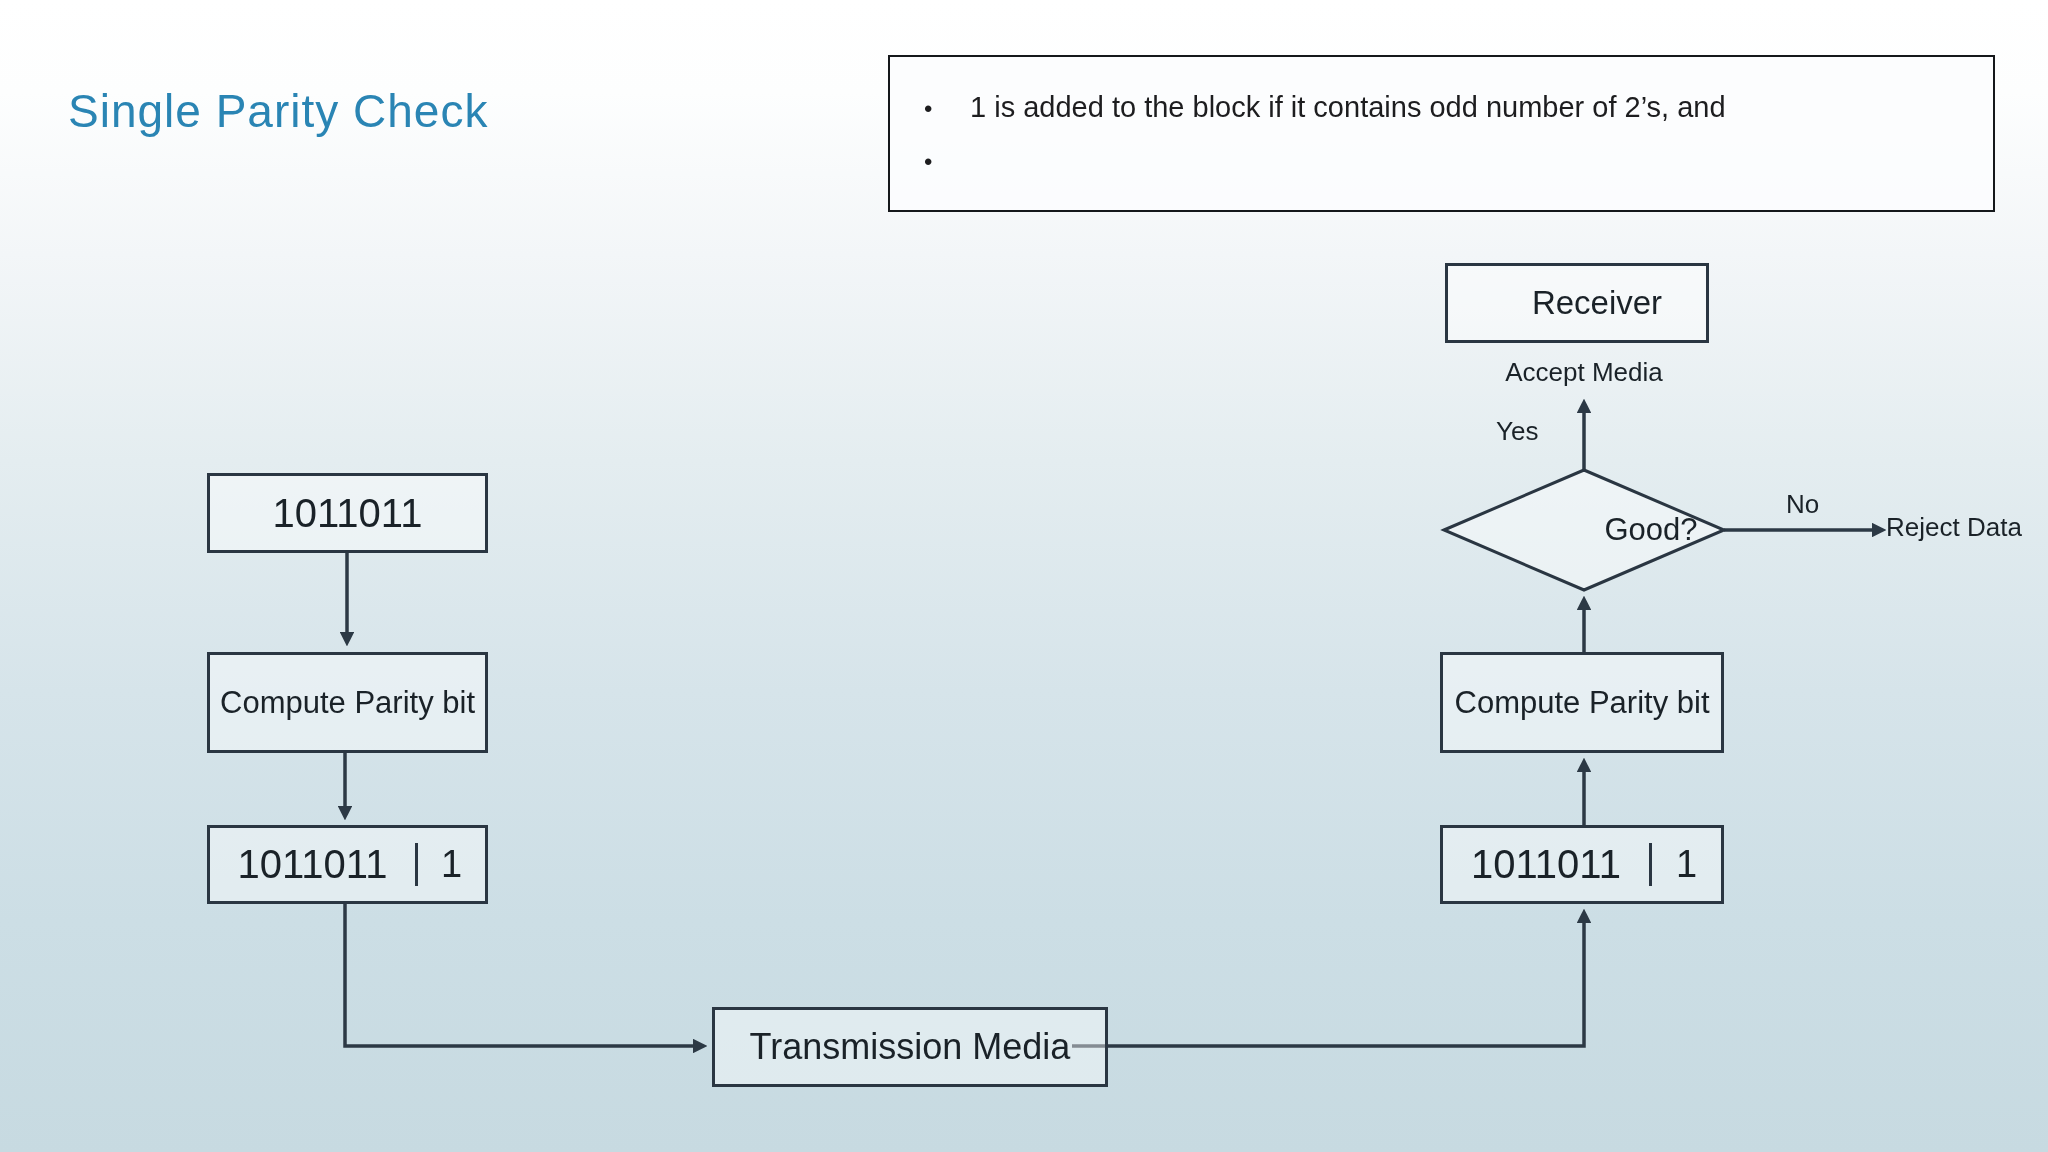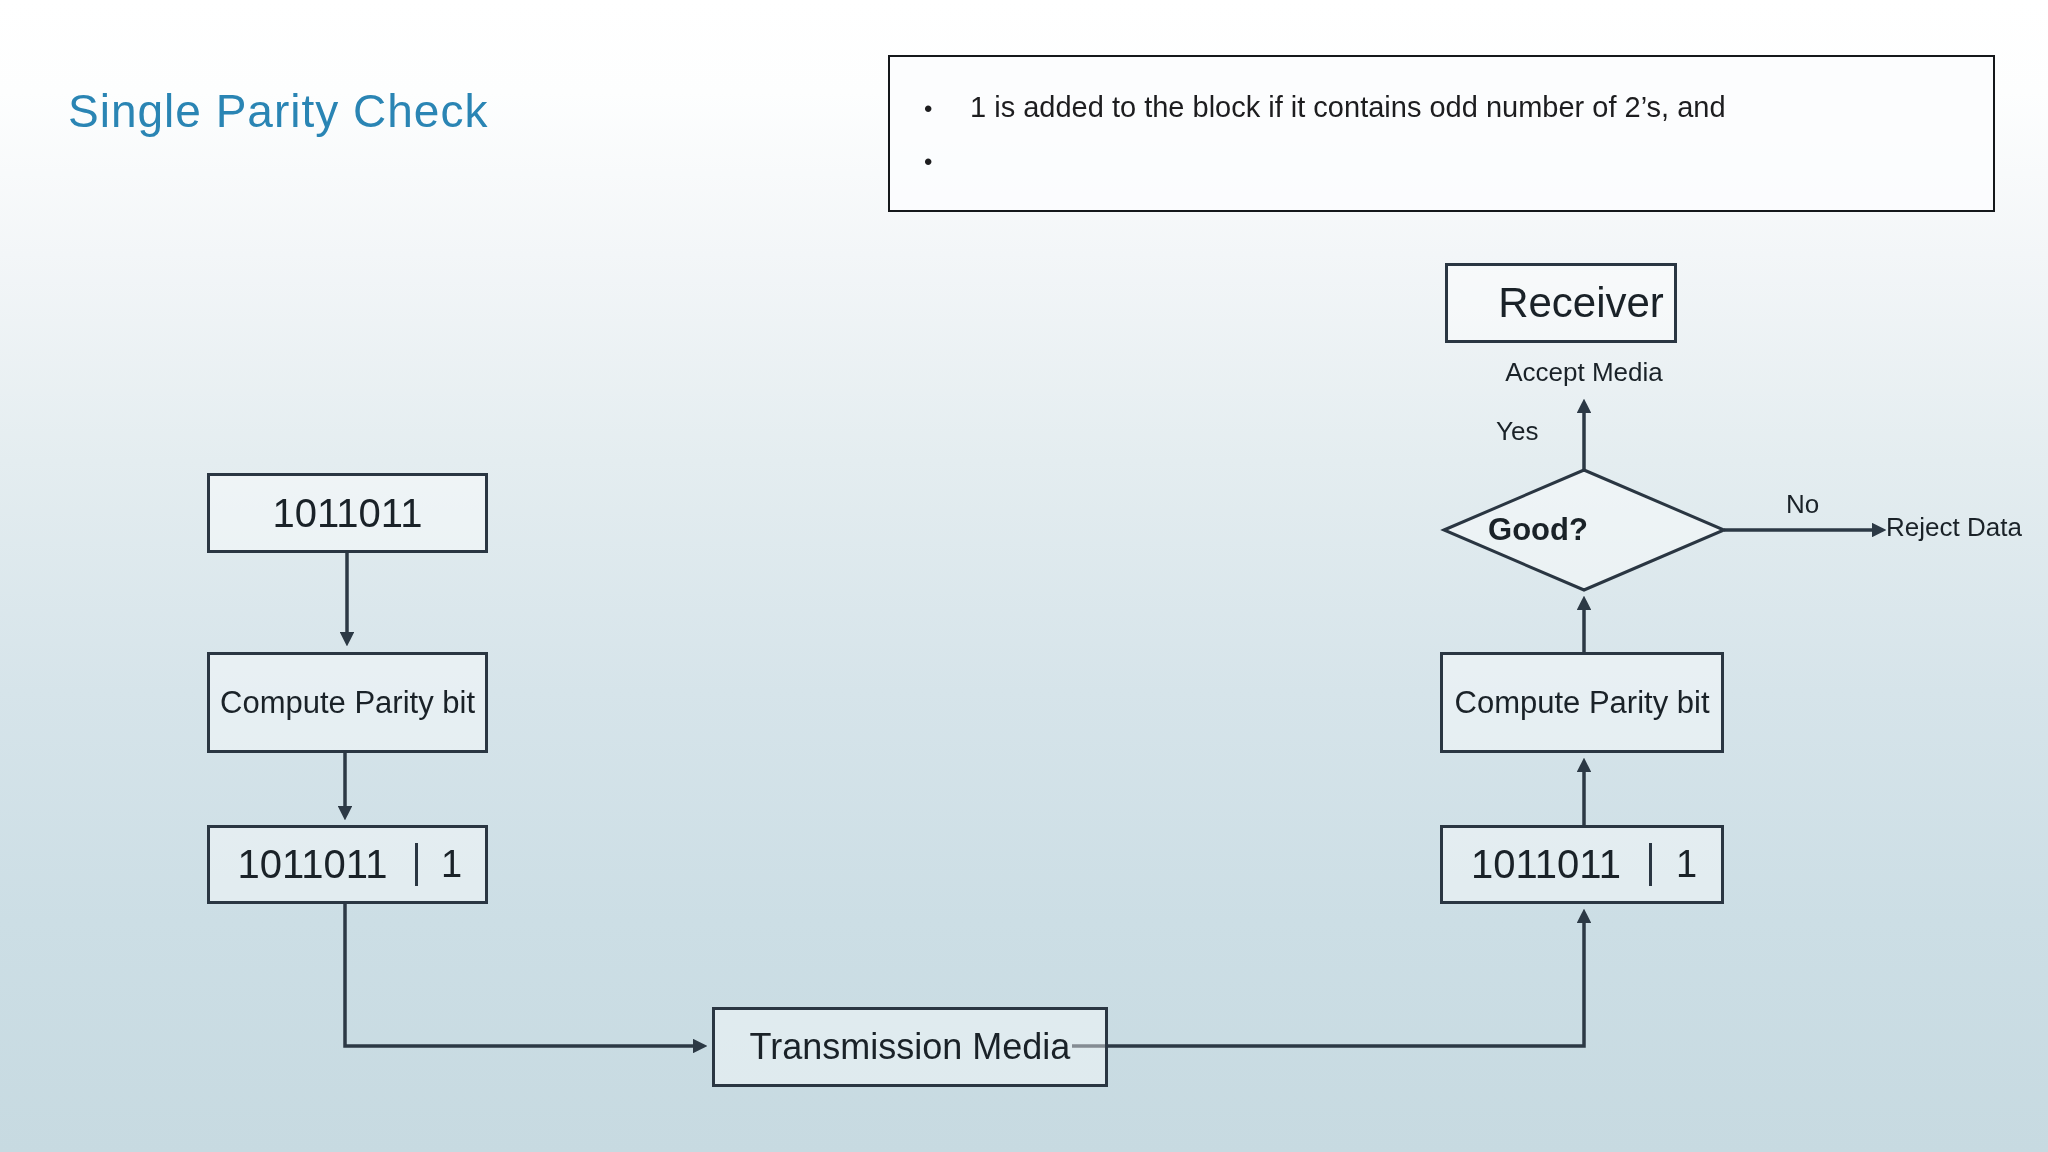--- a/index.html
+++ b/index.html
@@ -31,32 +31,32 @@
     display:flex;align-items:center;justify-content:center;
     white-space:nowrap;
   }
   .sender-box{left:205px;top:263px;width:285px;height:80px;font-size:33px;}
   .sender-data{left:207px;top:473px;width:281px;height:80px;font-size:40px;}
   .sender-compute{left:207px;top:652px;width:281px;height:101px;font-size:31px;}
   .split{padding:0;justify-content:stretch;}
   .split .cell-data{flex:1;display:flex;align-items:center;justify-content:center;font-size:40px;}
   .split .cell-parity{width:67px;border-left:3px solid #2a3642;display:flex;align-items:center;justify-content:center;font-size:38px;}
   .sender-split{left:207px;top:825px;width:281px;height:79px;}
-  .receiver-box{left:1445px;top:263px;width:232px;height:80px;font-size:42px;padding-left:40px;}
+  .receiver-box{left:1445px;top:263px;width:264px;height:80px;font-size:33px;padding-left:40px;}
   .receiver-compute{left:1440px;top:652px;width:284px;height:101px;font-size:31px;}
   .receiver-split{left:1440px;top:825px;width:284px;height:79px;}
   .receiver-split .cell-parity{width:69px;}
   .transmission{left:712px;top:1007px;width:396px;height:80px;font-size:36px;}
   .flow-label{position:absolute;font-size:26px;color:#1a2228;white-space:nowrap;}
   .accept-data{left:1504px;top:357px;width:160px;text-align:center;}
   .yes-label{left:1496px;top:416px;}
   .no-label{left:1786px;top:489px;}
   .reject-data{left:1886px;top:512px;}
-  .decision-label{position:absolute;left:1428px;top:504px;width:220px;height:52px;
-    display:flex;align-items:center;justify-content:center;font-size:31px;font-weight:bold;}
+  .decision-label{position:absolute;left:1541px;top:504px;width:220px;height:52px;
+    display:flex;align-items:center;justify-content:center;font-size:31px;}
   .connectors{position:absolute;left:0;top:0;pointer-events:none;}
 </style>
 </head>
 <body>
 
 <div class="slide">
 
   <div class="title">Single Parity Check</div>
 
   <div class="rules-box">

